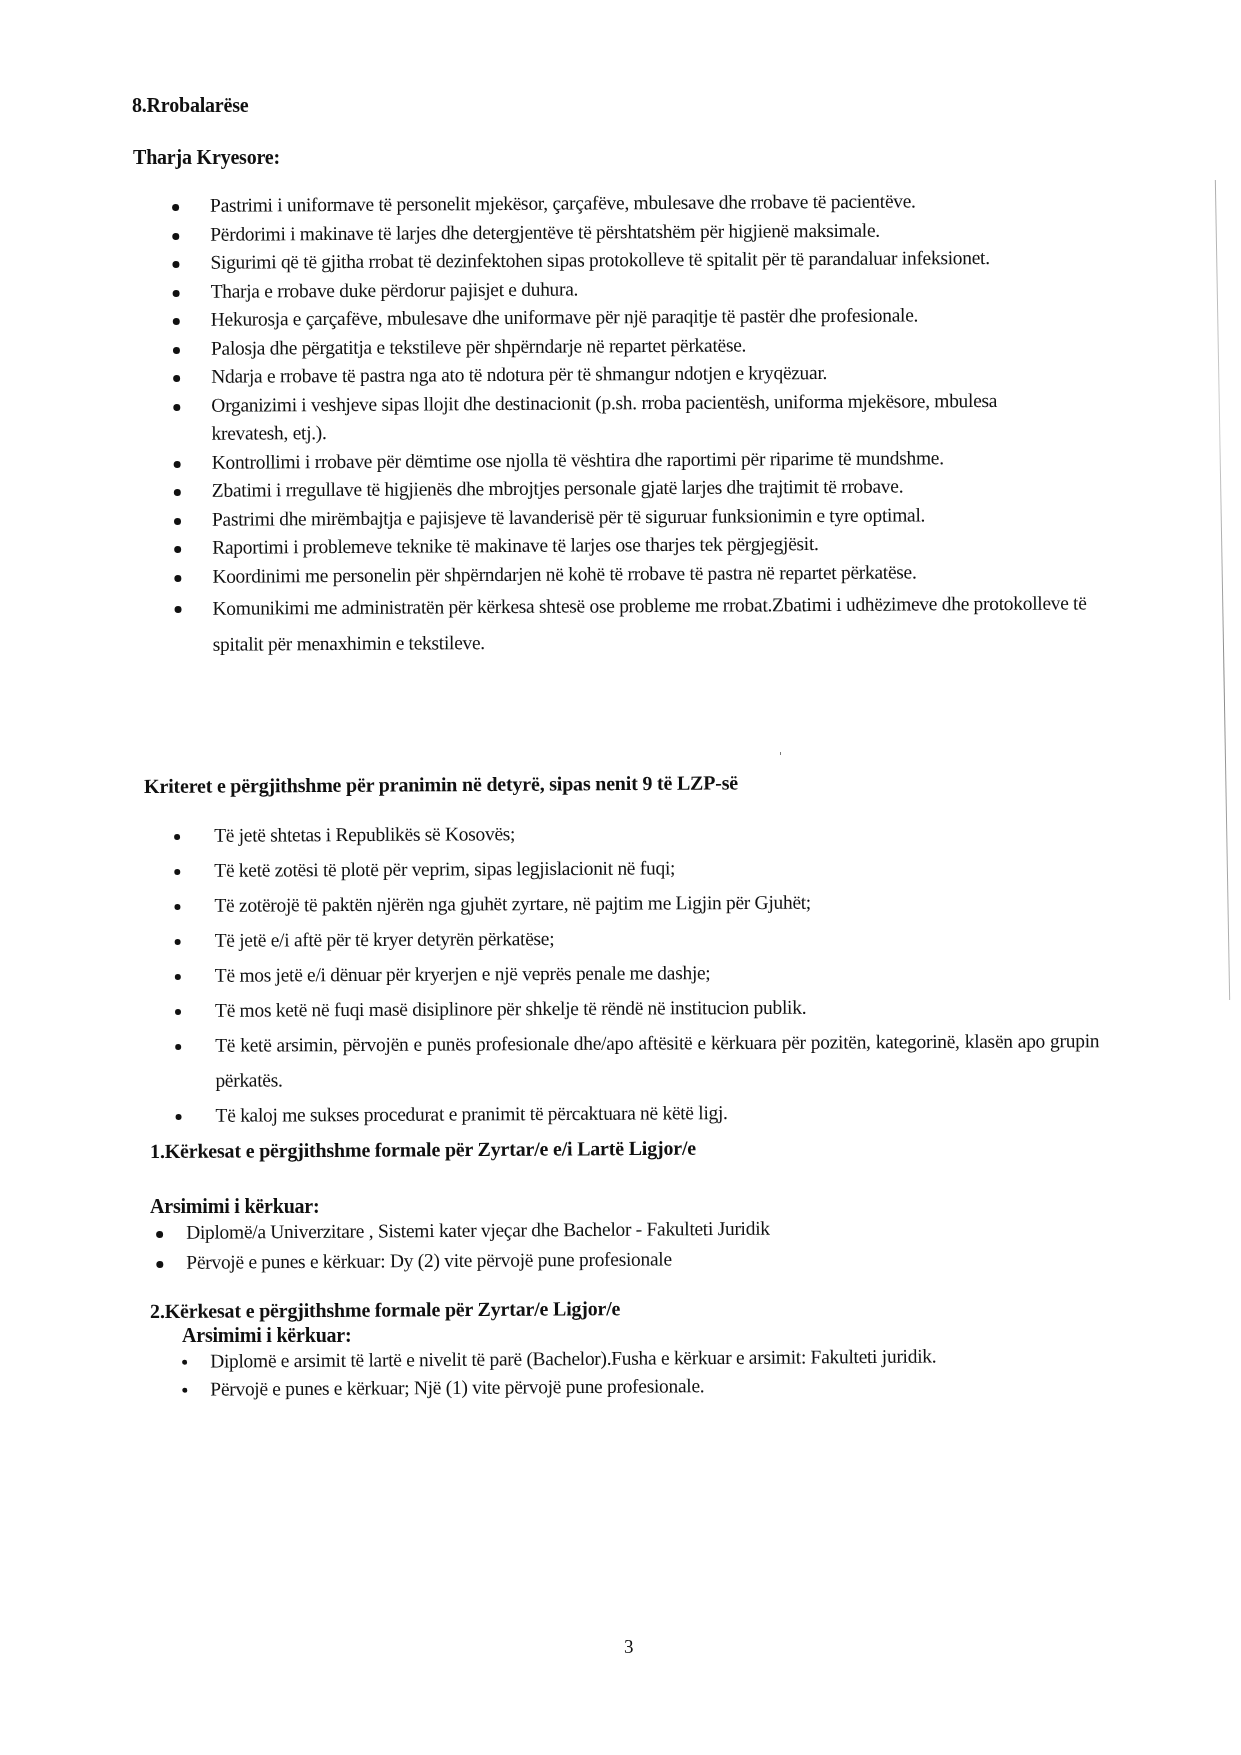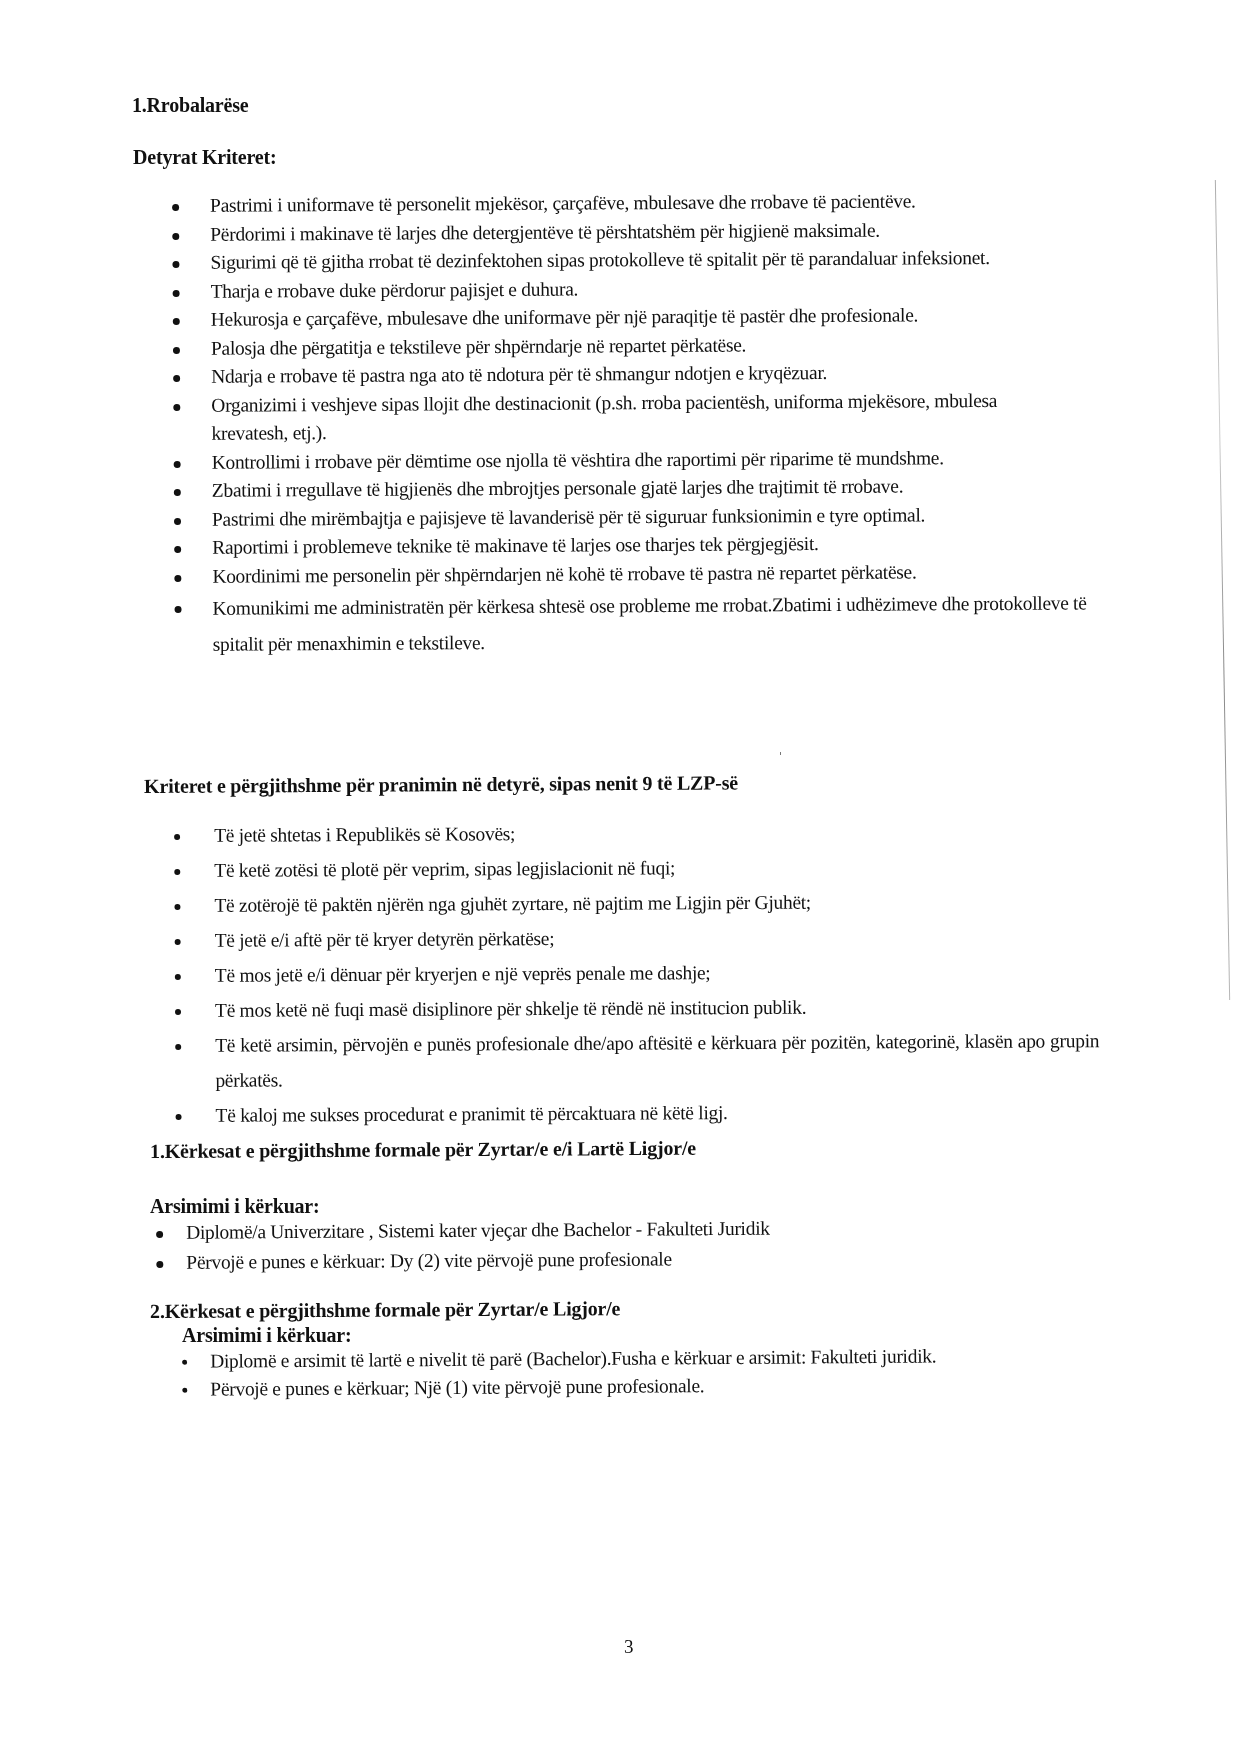--- a/index.html
+++ b/index.html
@@ -99,23 +99,23 @@
       background: #777;
     }
   </style>
 </head>
 <body>
 
 <div class="page">
 
   <div class="scanline"></div>
 
-  <div class="heading" style="left:132px; top:94px;">1.Rrobalarëse</div>
+  <div class="heading" style="left:132px; top:94px;">8.Rrobalarëse</div>
 
-  <div class="heading" style="left:133px; top:146px;">Detyrat Kriteret:</div>
+  <div class="heading" style="left:133px; top:146px;">Tharja Kryesore:</div>
 
   <div class="block" id="duties">
     <ul class="bl">
       <li><span class="dot"></span><span>Pastrimi i uniformave të personelit mjekësor, çarçafëve, mbulesave dhe rrobave të pacientëve.</span></li>
       <li><span class="dot"></span><span>Përdorimi i makinave të larjes dhe detergjentëve të përshtatshëm për higjienë maksimale.</span></li>
       <li style="width:850px"><span class="dot"></span><span>Sigurimi që të gjitha rrobat të dezinfektohen sipas protokolleve të spitalit për të parandaluar infeksionet.</span></li>
       <li><span class="dot"></span><span>Tharja e rrobave duke përdorur pajisjet e duhura.</span></li>
       <li><span class="dot"></span><span>Hekurosja e çarçafëve, mbulesave dhe uniformave për një paraqitje të pastër dhe profesionale.</span></li>
       <li><span class="dot"></span><span>Palosja dhe përgatitja e tekstileve për shpërndarje në repartet përkatëse.</span></li>
       <li><span class="dot"></span><span>Ndarja e rrobave të pastra nga ato të ndotura për të shmangur ndotjen e kryqëzuar.</span></li>

